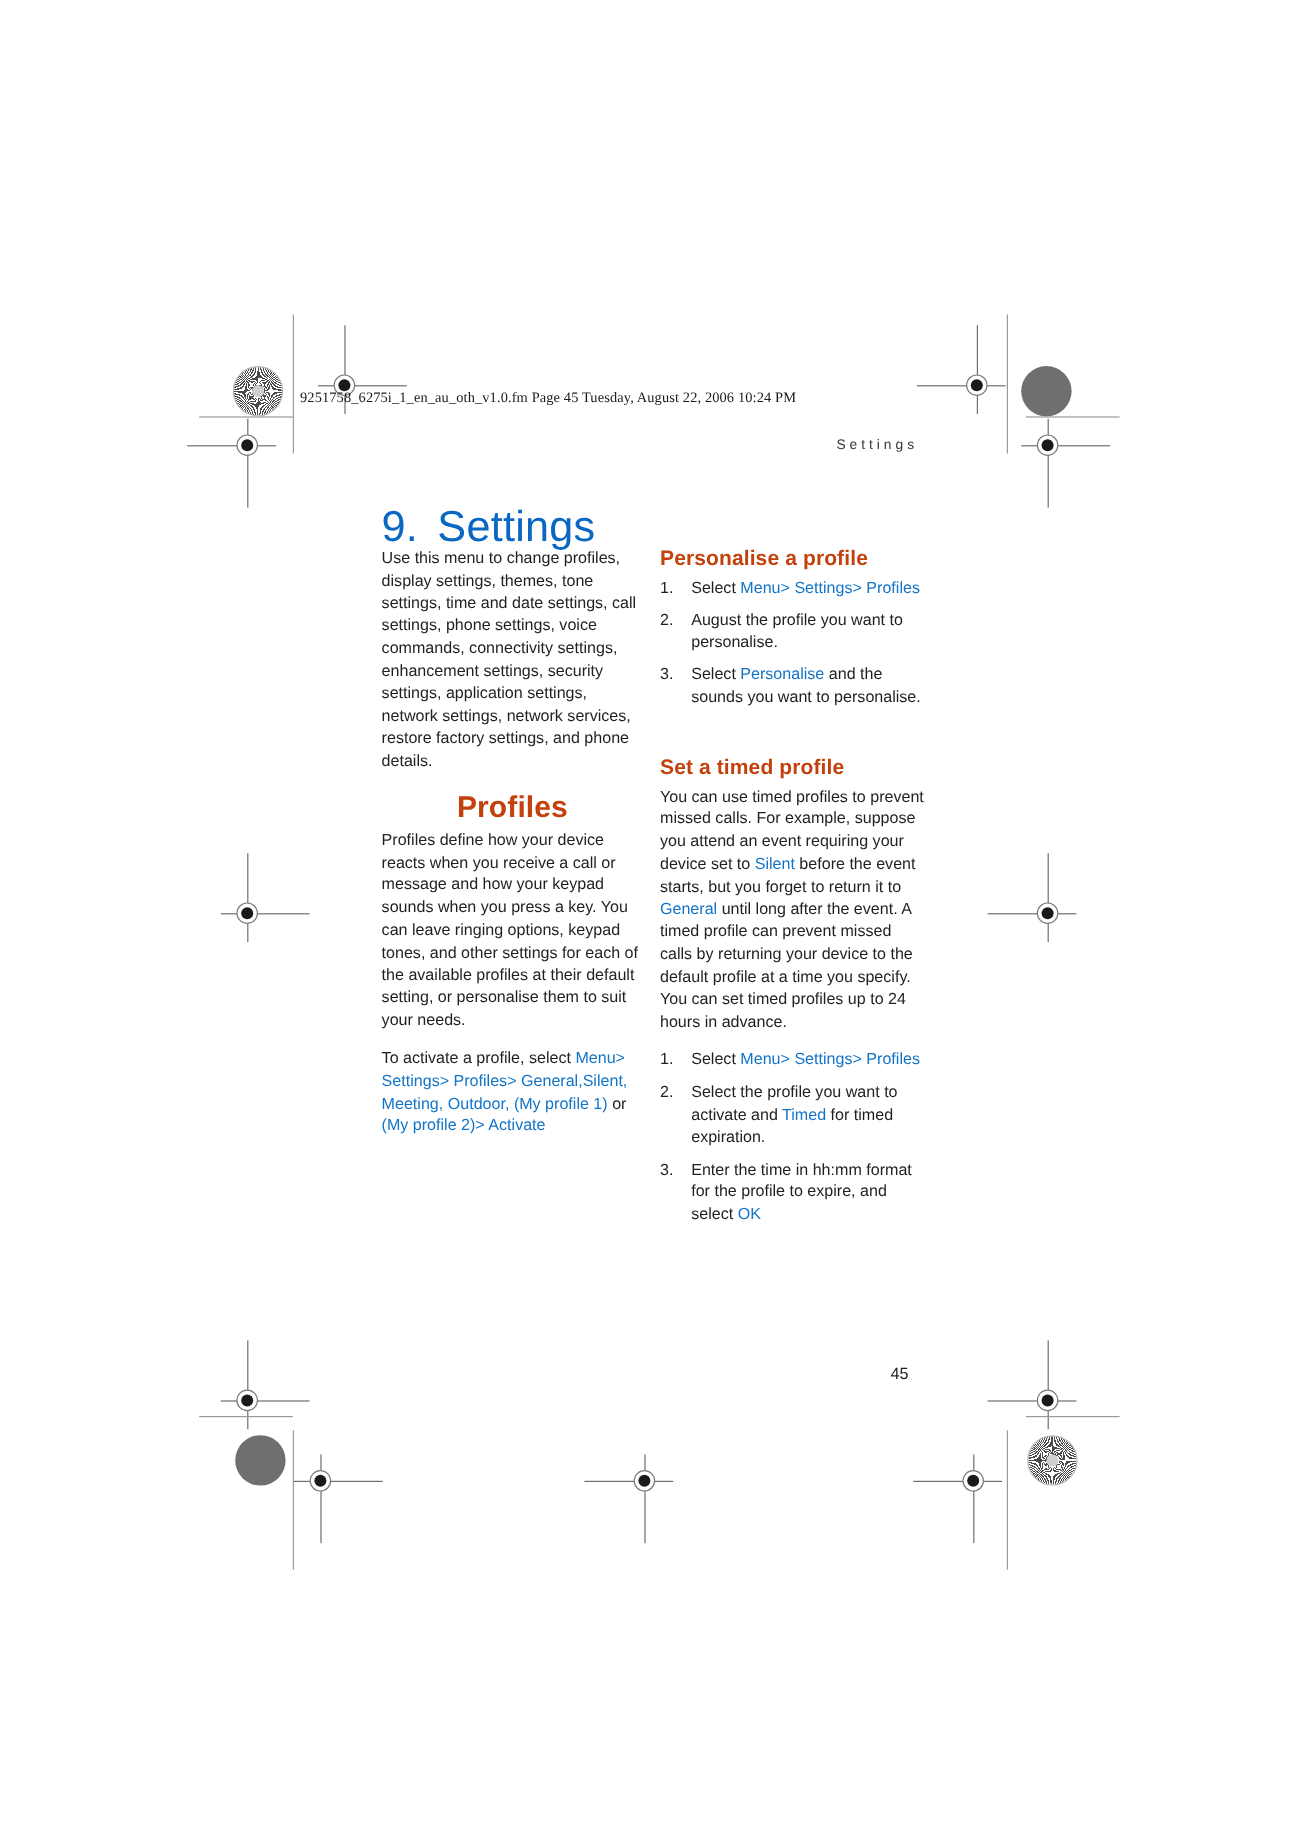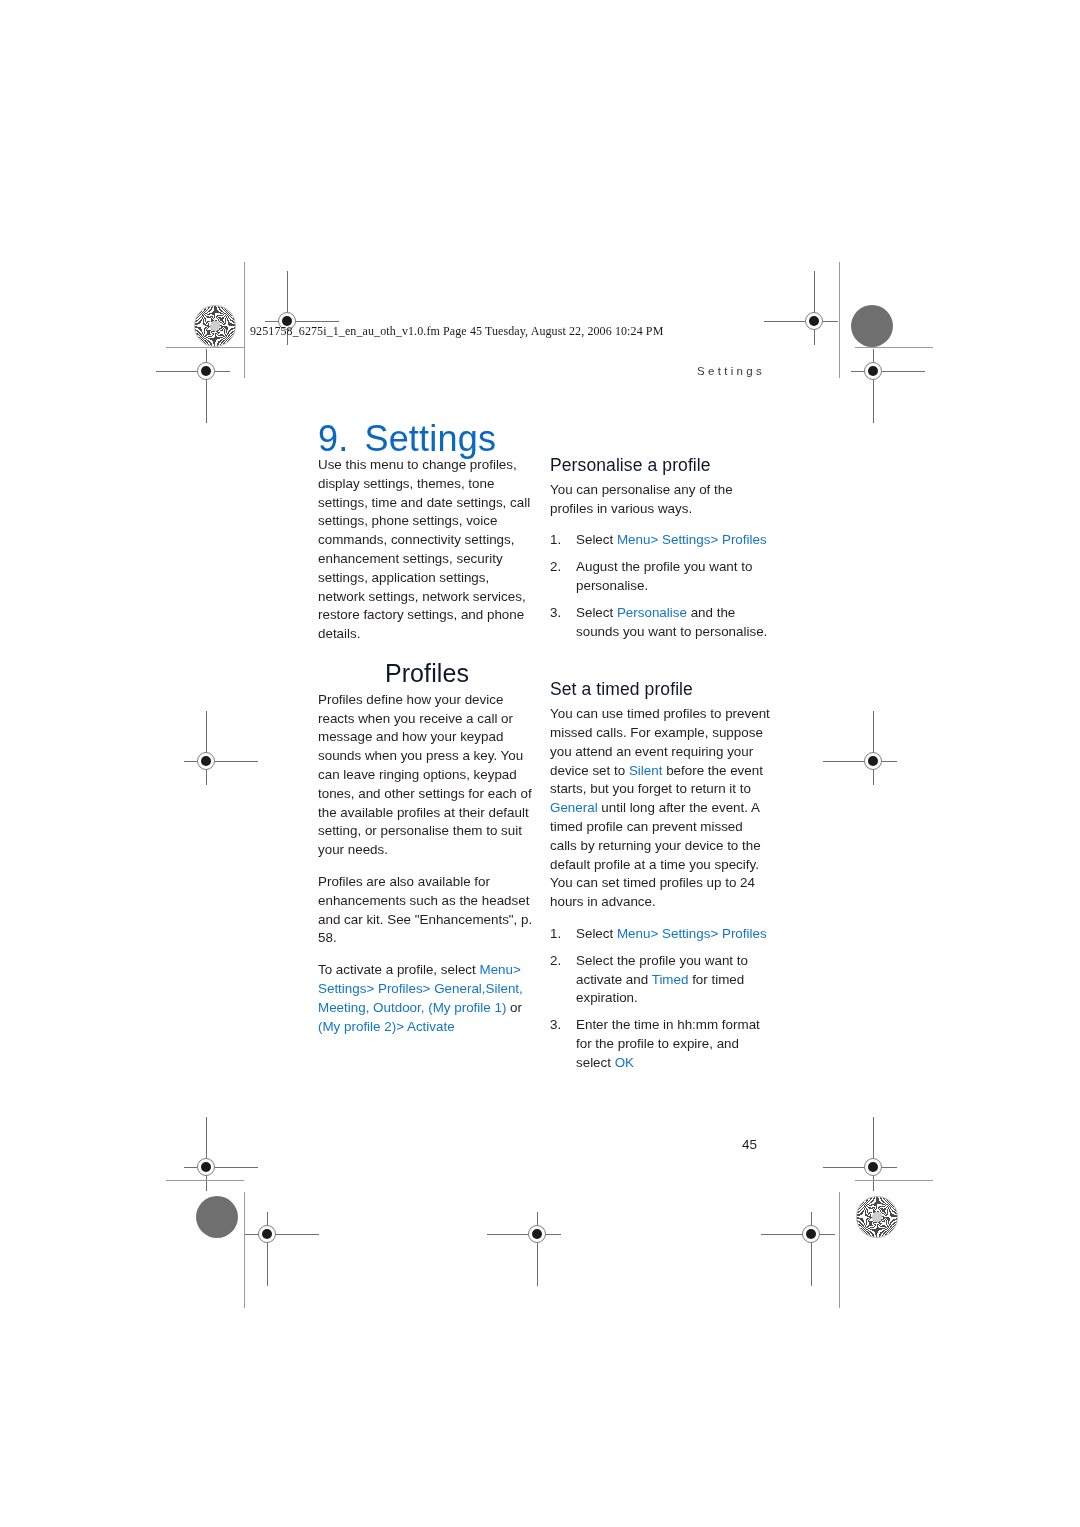--- a/index.html
+++ b/index.html
@@ -136,22 +136,22 @@
     line-height: 18.8px;
     color: #231f20;
   }
   .col.left  { left: 318px; }
   .col.right { left: 550px; width: 220px; }
 
   p { margin: 0 0 13px 0; }
 
   h2.section {
     font-size: 25px;
-    font-weight: normal;
-    color: #0f172a;
+    font-weight: bold;
+    color: #c2410c;
     margin: 20px 0 8px 0;
     letter-spacing: 0.1px;
     text-align: center;
   }
   h2.section.sub {
     font-size: 17.5px;
     text-align: left;
     margin: 0 0 6px 0;
   }
   h2.section.sub.spaced { margin-top: 39px; }
@@ -285,31 +285,29 @@
   </h1>
 
   <div class="col left">
 
     <p>Use this menu to change profiles, display settings, themes, tone settings, time and date settings, call settings, phone settings, voice commands, connectivity settings, enhancement settings, security settings, application settings, network settings, network services, restore factory settings, and phone details.</p>
 
     <h2 class="section">Profiles</h2>
 
     <p>Profiles define how your device reacts when you receive a call or message and how your keypad sounds when you press a key. You can leave ringing options, keypad tones, and other settings for each of the available profiles at their default setting, or personalise them to suit your needs.</p>
 
-    <p>Profiles are also available for enhancements such as the headset and car kit. See "Enhancements", p. 58.</p>
 
     <p><span>To activate a profile, select </span><span class="blue">Menu</span><span class="arrow">&gt;</span> <span class="blue">Settings</span><span class="arrow">&gt;</span> <span class="blue">Profiles</span><span class="arrow">&gt;</span> <span class="blue">General</span><span class="blue">,</span><span class="blue">Silent</span><span class="blue">,</span> <span class="blue">Meeting</span><span class="blue">,</span> <span class="blue">Outdoor</span><span class="blue">,</span> <span class="blue">(My profile 1)</span> <span>or </span><span class="blue">(My profile 2)</span><span class="arrow">&gt;</span> <span class="blue">Activate</span></p>
 
   </div>
 
   <div class="col right">
 
     <h2 class="section sub">Personalise a profile</h2>
 
-    <p>You can personalise any of the profiles in various ways.</p>
 
     <ol class="steps">
       <li>
         <span>Select </span><span class="blue">Menu</span><span class="arrow">&gt;</span> <span class="blue">Settings</span><span class="arrow">&gt;</span> <span class="blue">Profiles</span>
       </li>
       <li>
         <span>August the profile you want to personalise.</span>
       </li>
       <li>
         <span>Select </span><span class="blue">Personalise</span><span> and the sounds you want to personalise.</span>

